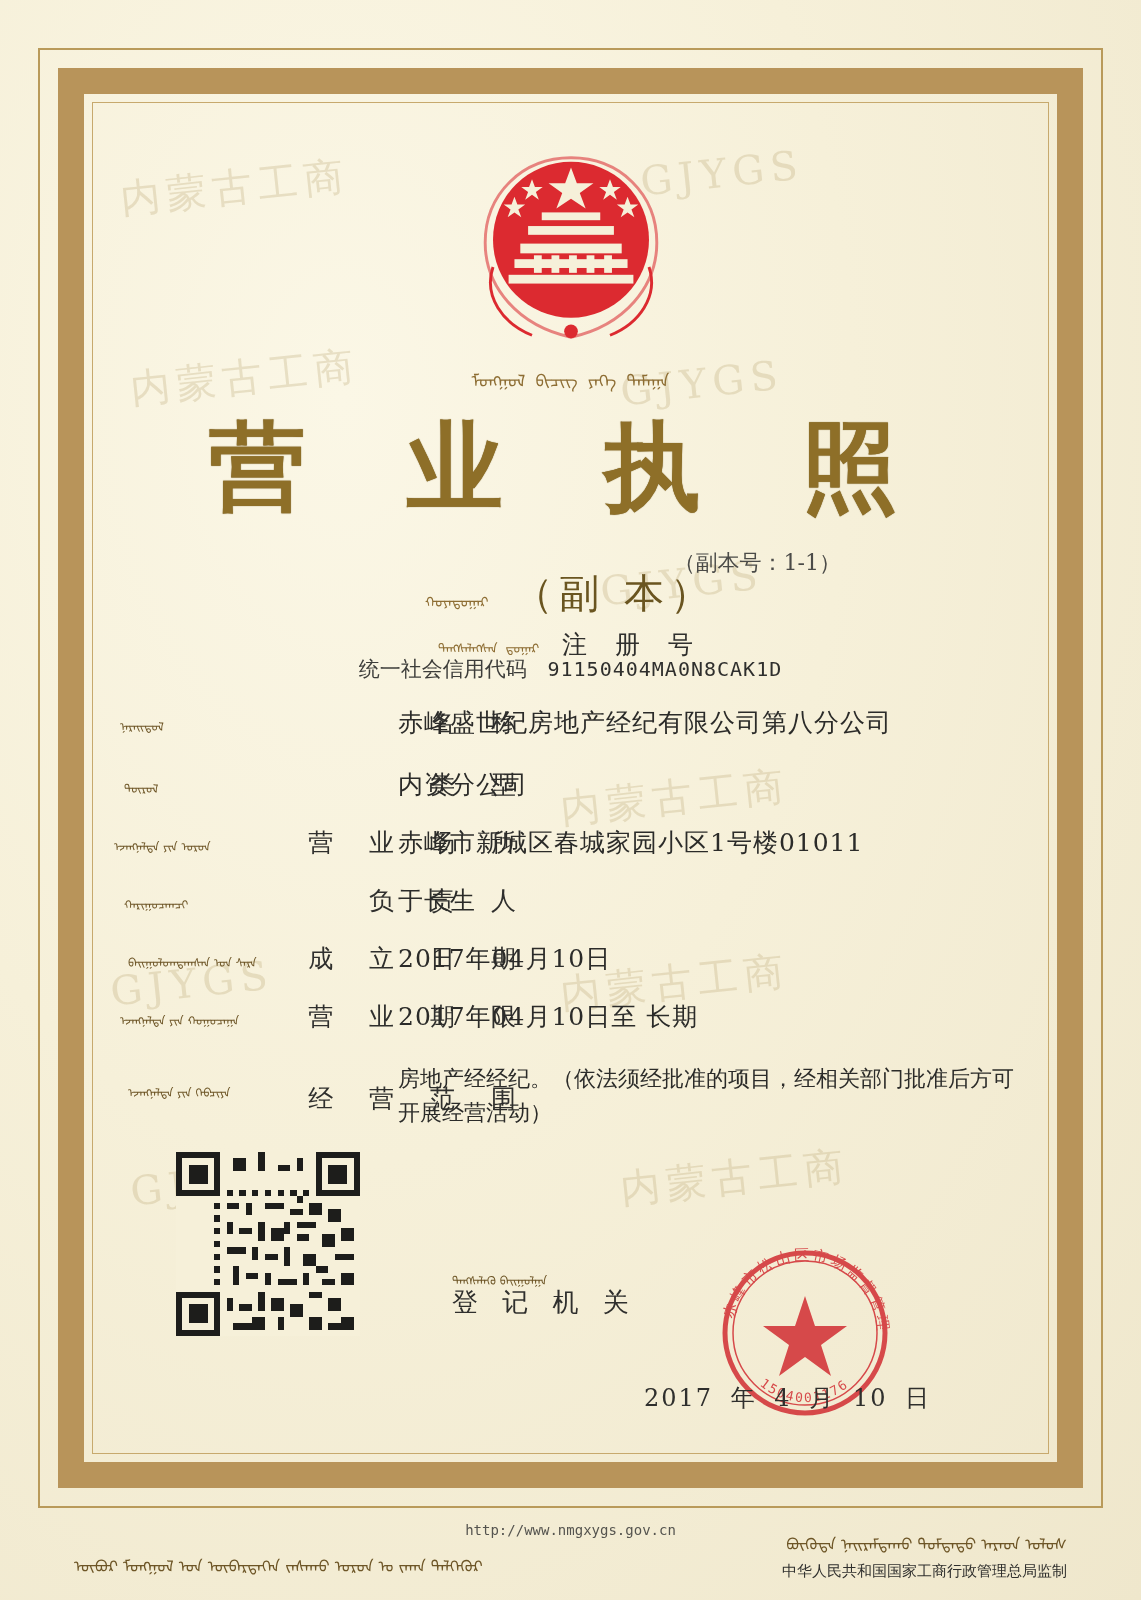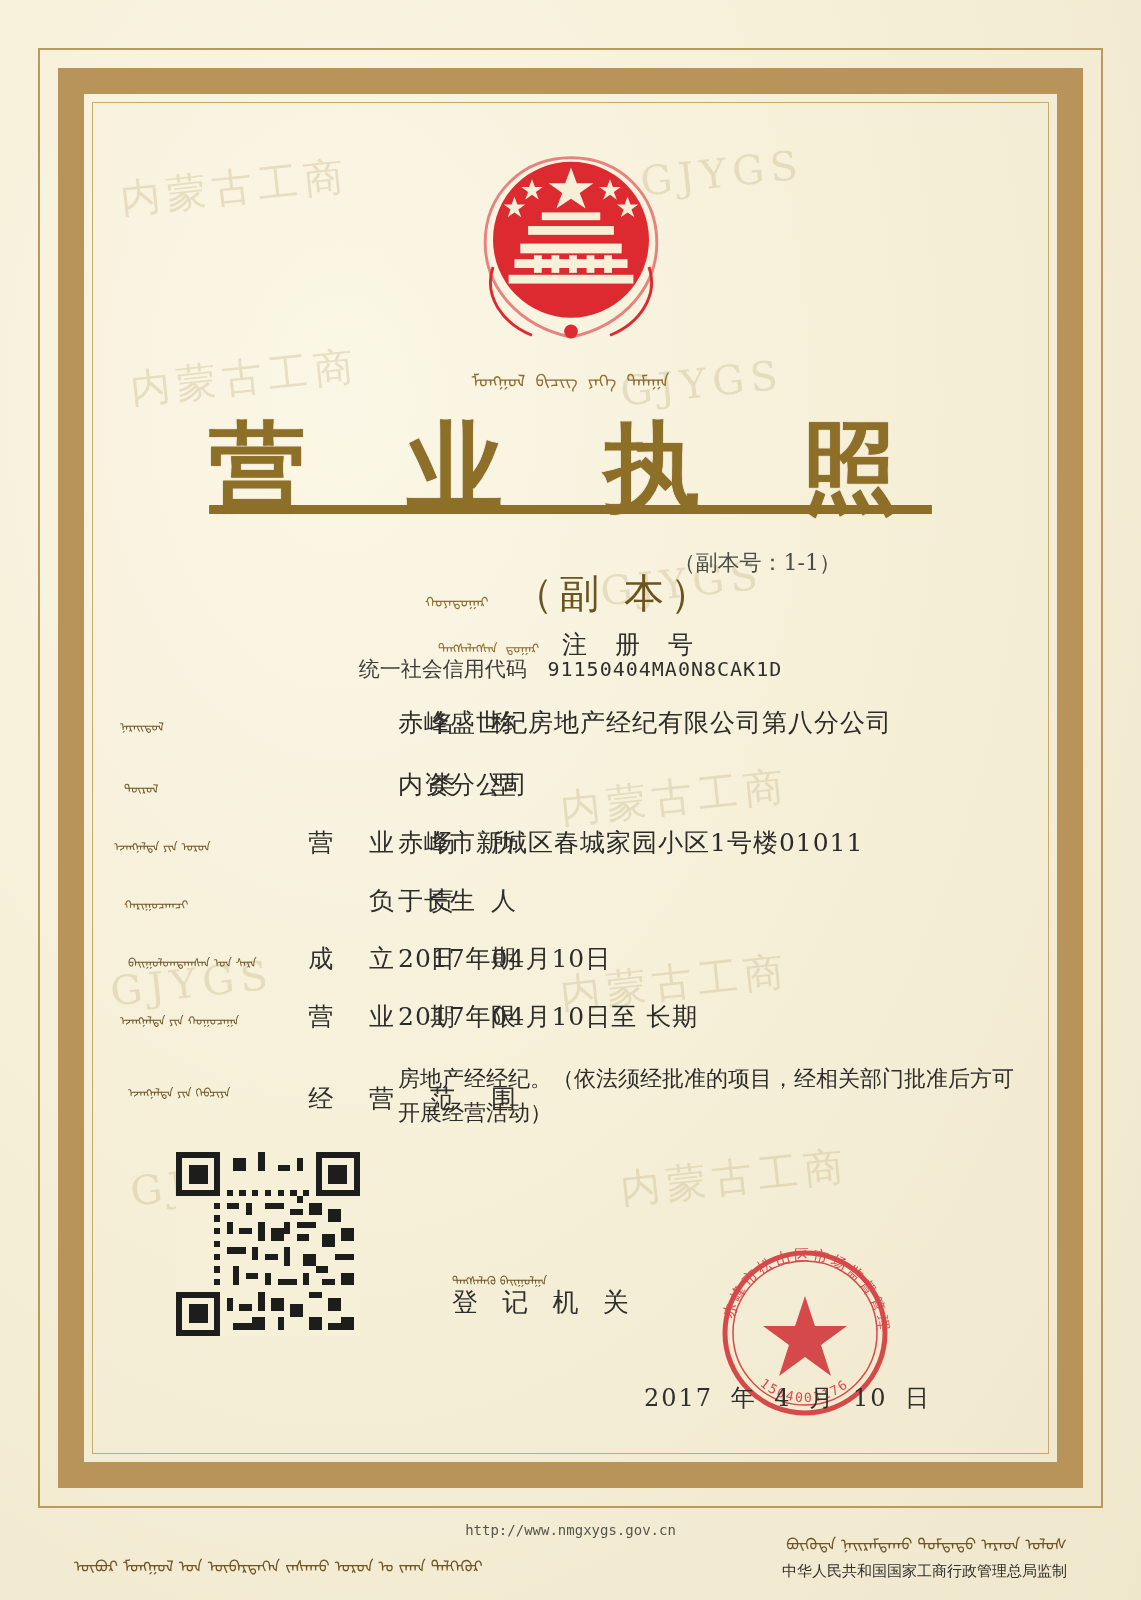--- a/index.html
+++ b/index.html
@@ -91,21 +91,20 @@
   .mong-glyphs{
     display:inline-block;color:#8d6d33;
     font-family:Liberation Mono, monospace;
   }
   .big-title{
     position:absolute;left:0;right:0;top:404px;text-align:center;
     font-size:96px;font-weight:bold;letter-spacing:34px;
     color:#8e6f28;
     font-family:"DejaVu Serif", serif;
     text-shadow:0 0 1px #6d5318;
-    text-decoration:underline;
   }
   .copy-no{
     position:absolute;right:300px;top:548px;
     font-size:22px;color:#4b4b48;
   }
   .credit-line{
     position:absolute;left:0;right:0;top:655px;text-align:center;
     font-size:21px;color:#3d3d3a;
   }
   .credit-code{

